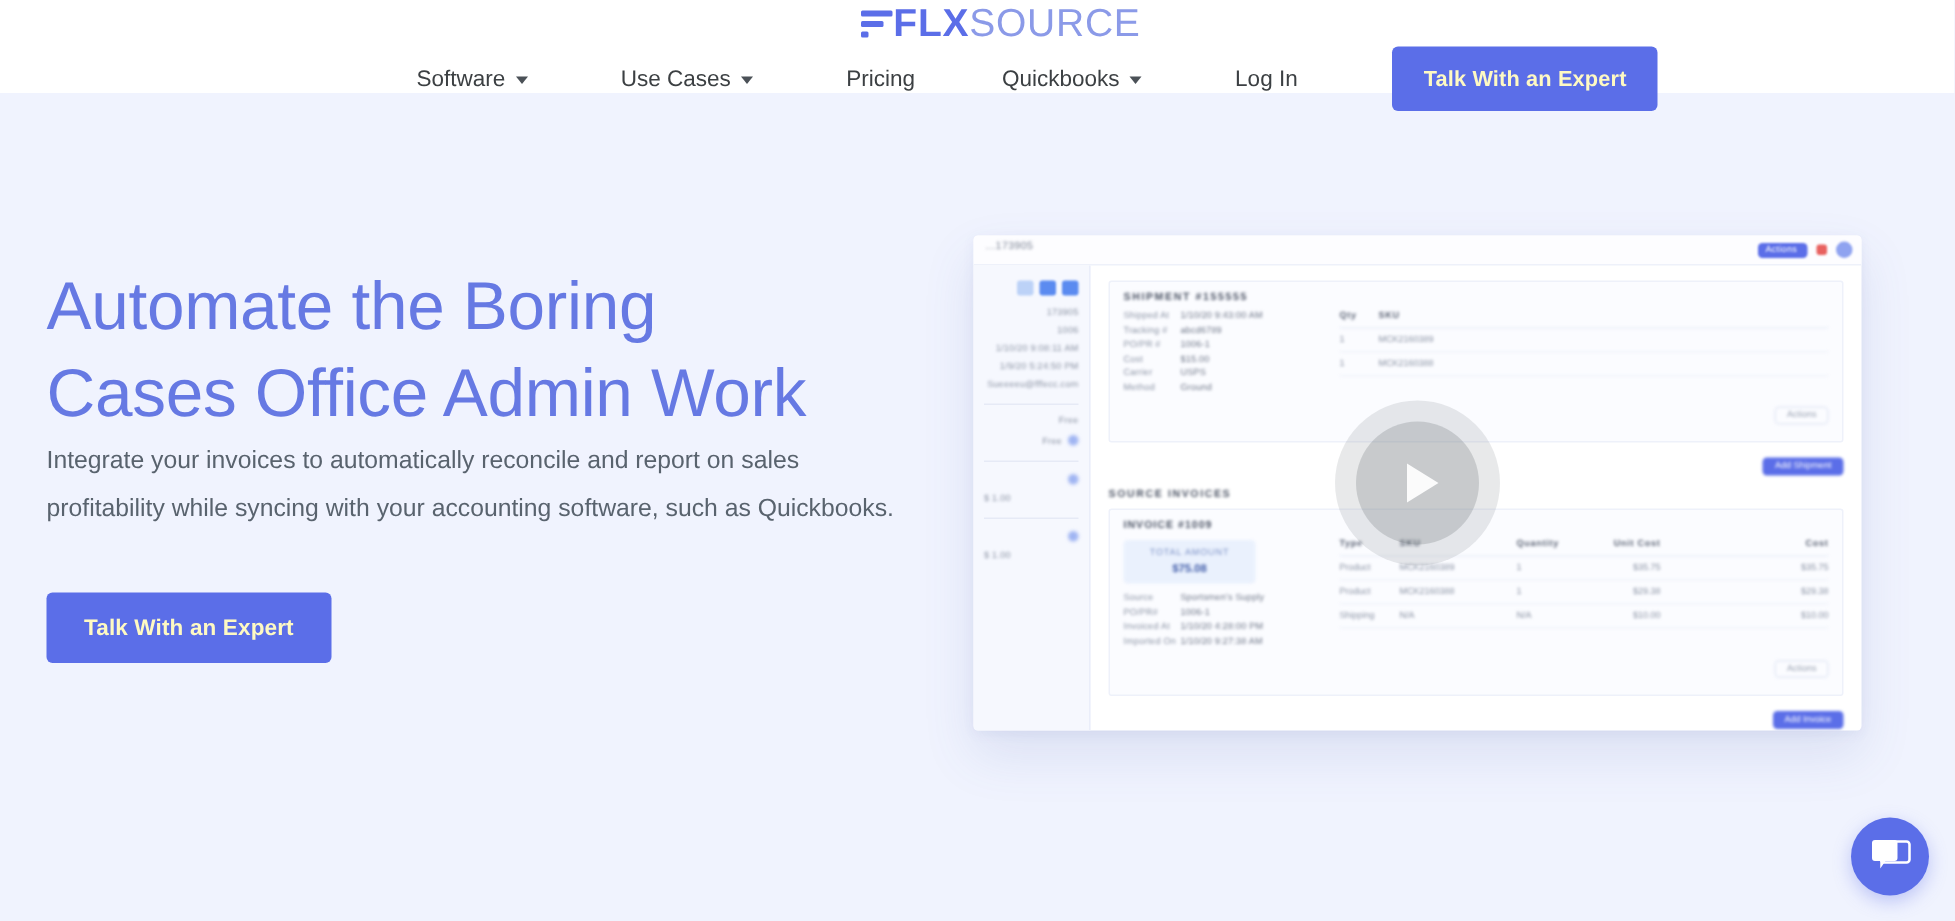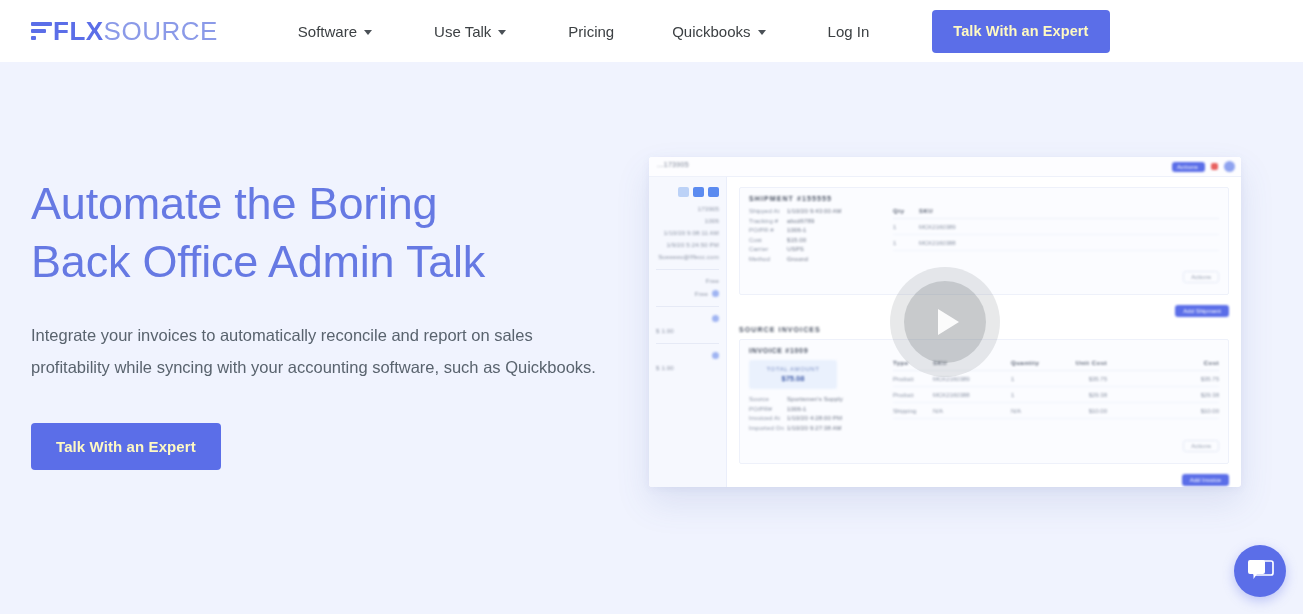--- a/index.html
+++ b/index.html
@@ -9,21 +9,21 @@
     font-family: "Liberation Sans", sans-serif;
     background: #f0f3fe;
   }
   .page { position: relative; width: 1303px; height: 614px; background: #f0f3fe; }
 
   
   .header {
     position: absolute; top: 0; left: 0;
     width: 1303px; height: 62px;
     background: #ffffff;
-    display: flex; align-items: center;
+    display: flex; align-items: center; flex-direction: column;
   }
   .logo {
     margin-left: 31px;
     display: flex; align-items: center;
     font-size: 26px; font-weight: 700; letter-spacing: .5px;
     cursor: pointer; user-select: none;
   }
   .logo-mark { display: inline-block; width: 21px; height: 20px; position: relative; margin-right: 1px; }
   .logo-mark i { position: absolute; left: 0; background: #5b6ee8; display: block; border-radius: 1px; }
   .logo-mark i.b1 { top: 1px;  width: 21px; height: 4px; }
@@ -63,21 +63,20 @@
   .header .btn-primary { height: 43px; }
 
   
   .hero-left { position: absolute; left: 31px; top: 175px; width: 600px; }
   .headline {
     font-size: 45px; line-height: 58px; font-weight: 300;
     color: #6679e3; letter-spacing: -0.2px;
     white-space: pre-line;
   }
   .subtext {
-    margin-top: 28px;
     font-size: 16.5px; line-height: 32px;
     color: #59636e; max-width: 580px;
   }
   .hero-cta { margin-top: 40px; }
   .hero-cta .btn-primary { height: 47px; padding: 0 25px; font-size: 15px; }
 
   
   .video-wrap {
     position: absolute; left: 649px; top: 157px;
     width: 592px; height: 330px;
@@ -206,38 +205,38 @@
       <span class="logo-flx">FLX</span>
         <span class="logo-point">SOURCE</span>
     </div>
 
     <div class="nav">
       <div class="nav-item">
         <span>Software</span>
         <span class="caret"></span>
       </div>
       <div class="nav-item">
-        <span>Use Talk</span>
+        <span>Use Cases</span>
         <span class="caret"></span>
       </div>
       <div class="nav-item">
         <span>Pricing</span>
       </div>
       <div class="nav-item">
         <span>Quickbooks</span>
         <span class="caret"></span>
       </div>
       <div class="login">Log In</div>
       <button class="btn-primary">Talk With an Expert</button>
     </div>
   </div>
 
   <div class="hero-left">
     <h1 class="headline">Automate the Boring
-Back Office Admin Talk</h1>
+Cases Office Admin Work</h1>
     <p class="subtext">Integrate your invoices to automatically reconcile and report on sales profitability while syncing with your accounting software, such as Quickbooks.</p>
     <div class="hero-cta">
       <button class="btn-primary">Talk With an Expert</button>
     </div>
   </div>
 
   <div class="video-wrap">
 
     <div class="vp-topbar">
       <div class="crumb">...173905</div>

